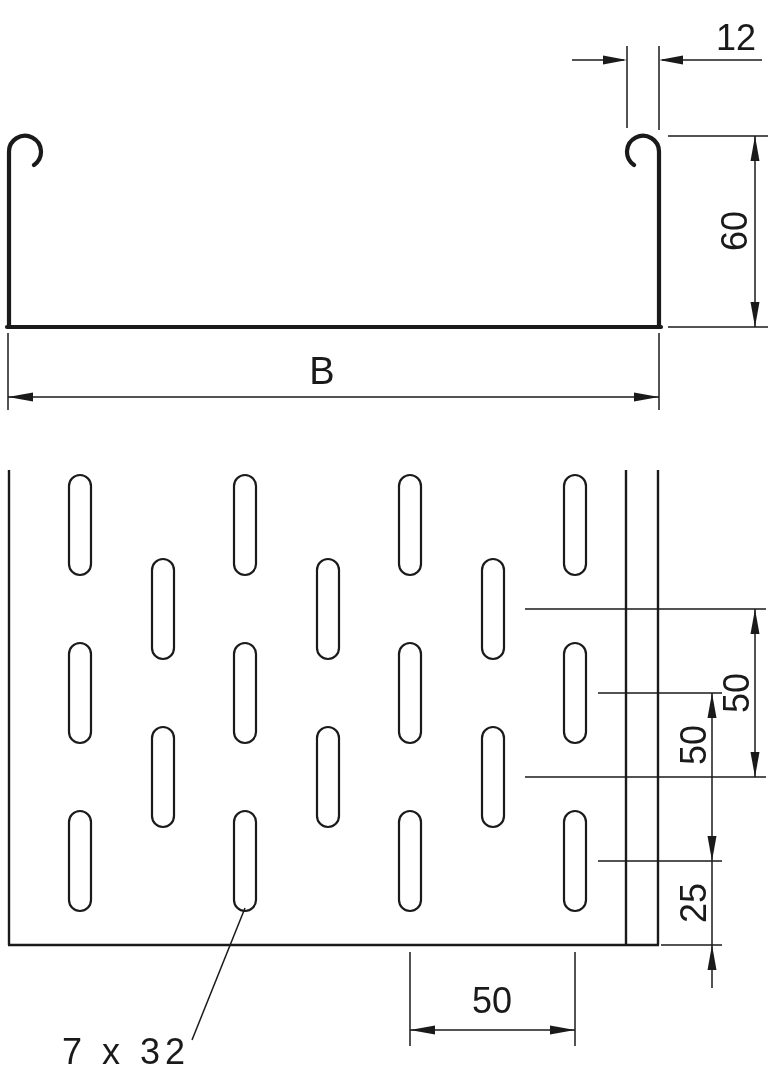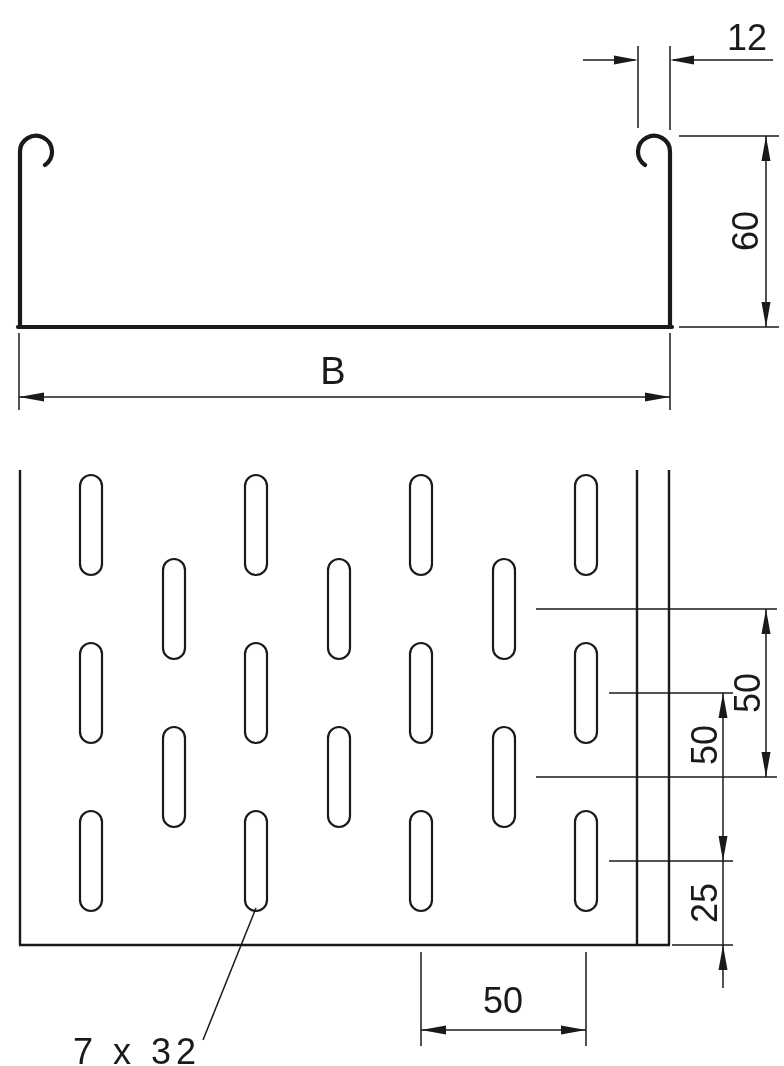--- a/index.html
+++ b/index.html
@@ -9,21 +9,20 @@
     width: 784px;
     height: 1066px;
     overflow: hidden;
     font-family: "Liberation Sans", sans-serif;
   }
   .canvas-wrap {
     position: relative;
     width: 753px;
     height: 1066px;
     background: var(--bg, #ffffff);
-    margin-left: 11px;
   }
   svg { display: block; }
   .profile {
     fill: none;
     stroke: var(--line, #1a1a1a);
     stroke-width: 4.2;
     stroke-linecap: round;
   }
   .edge {
     fill: none;

